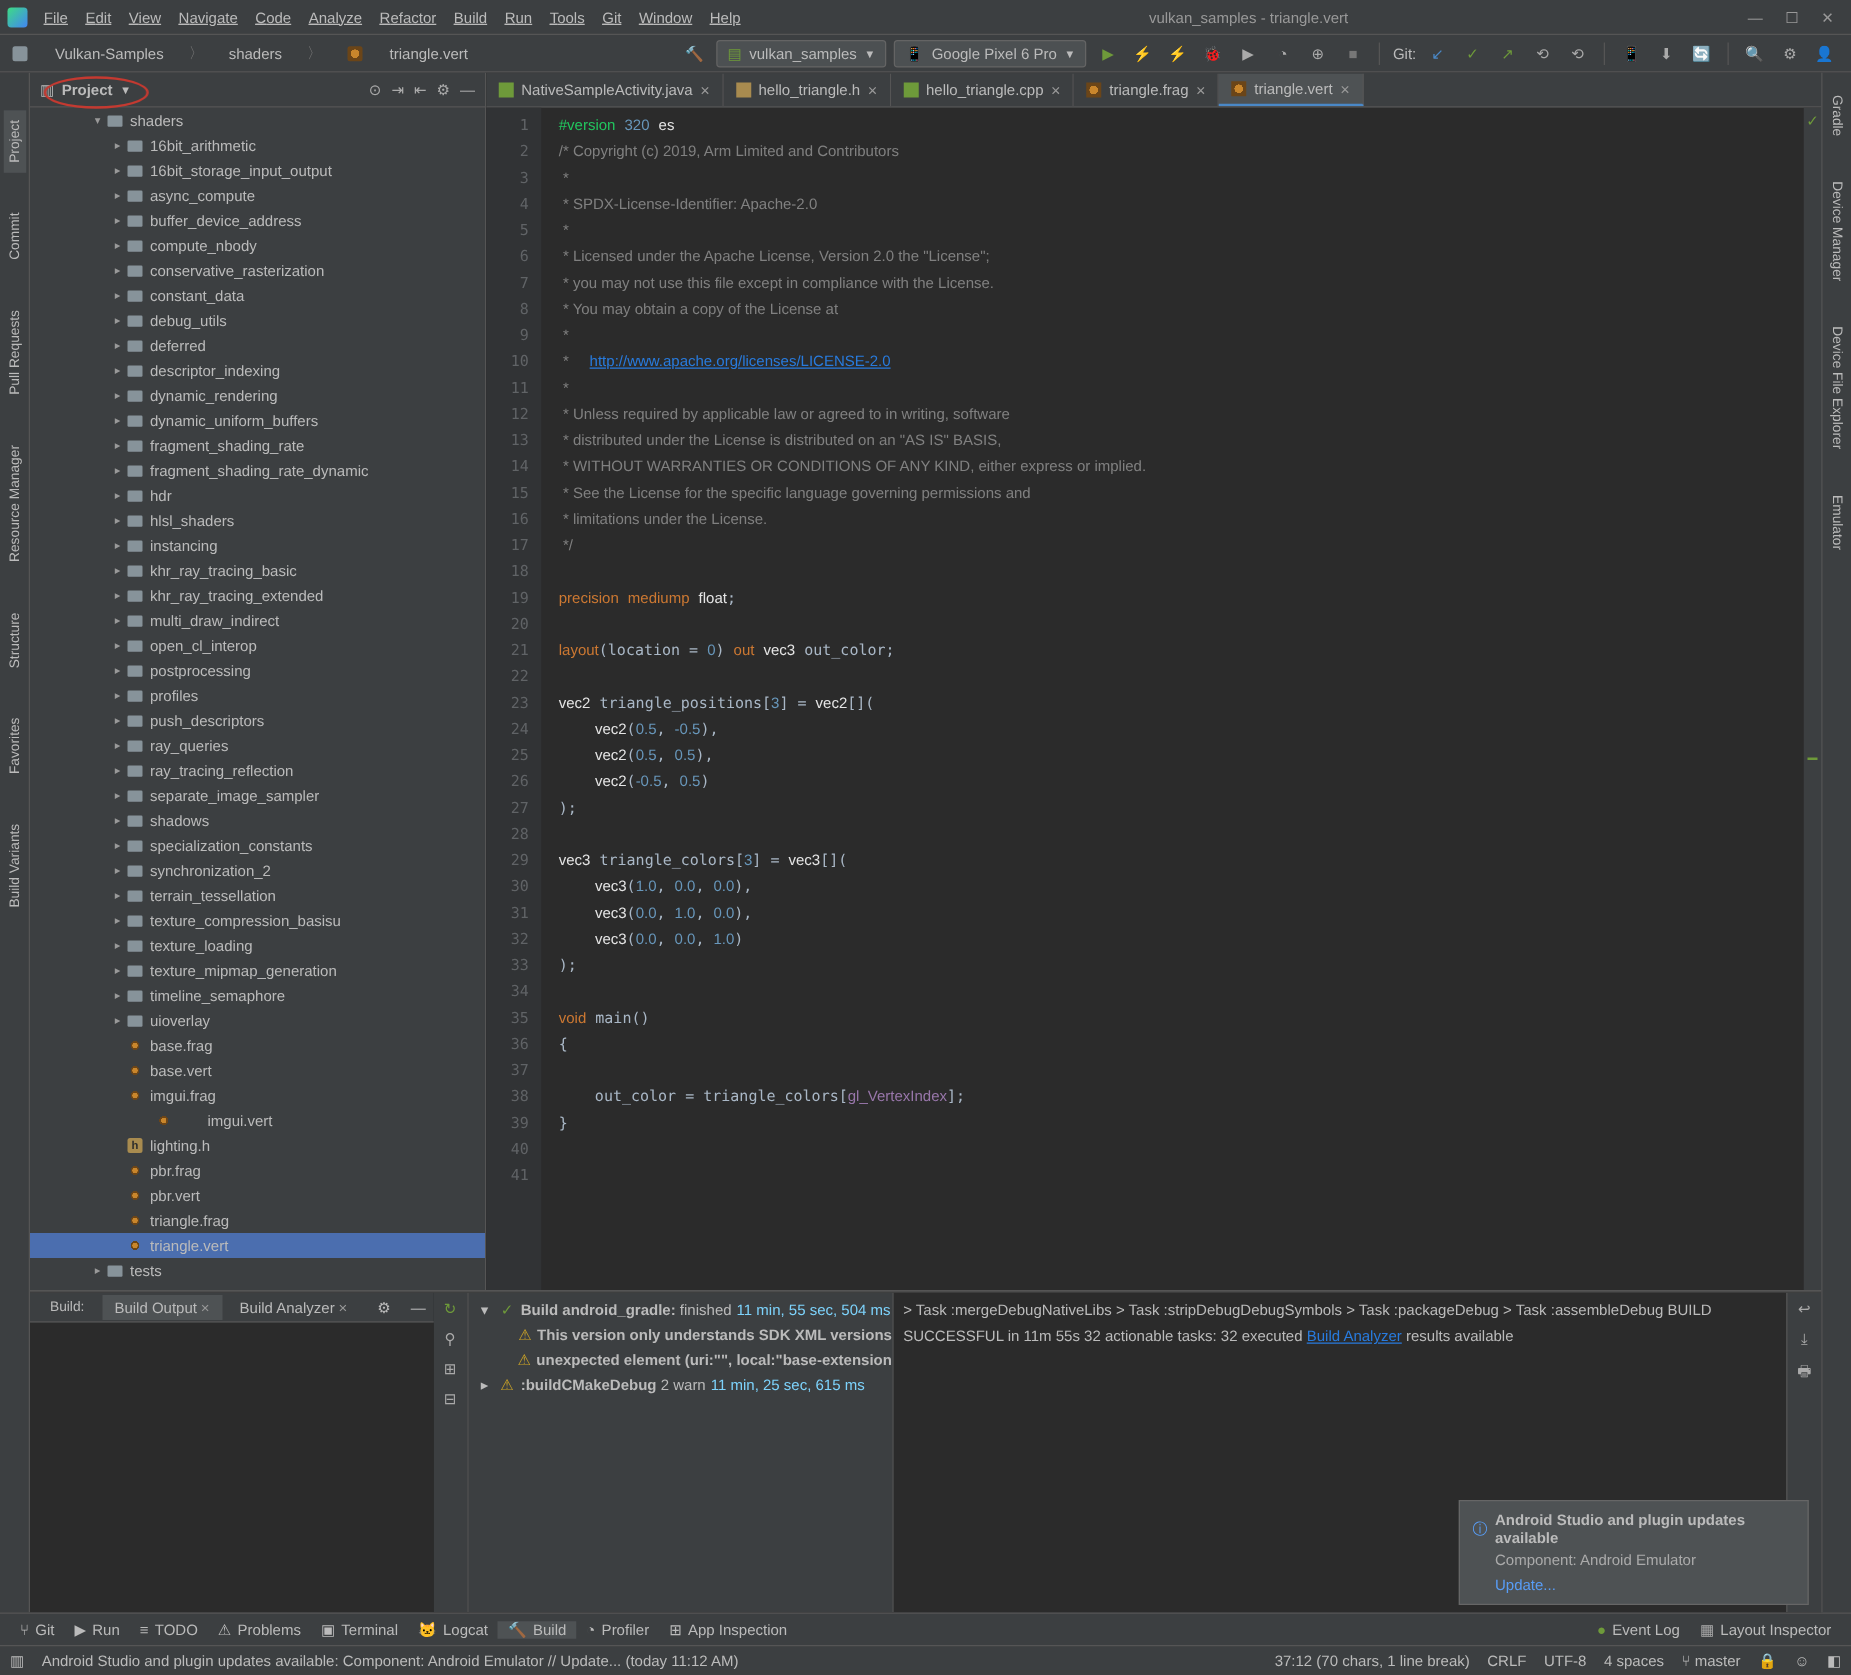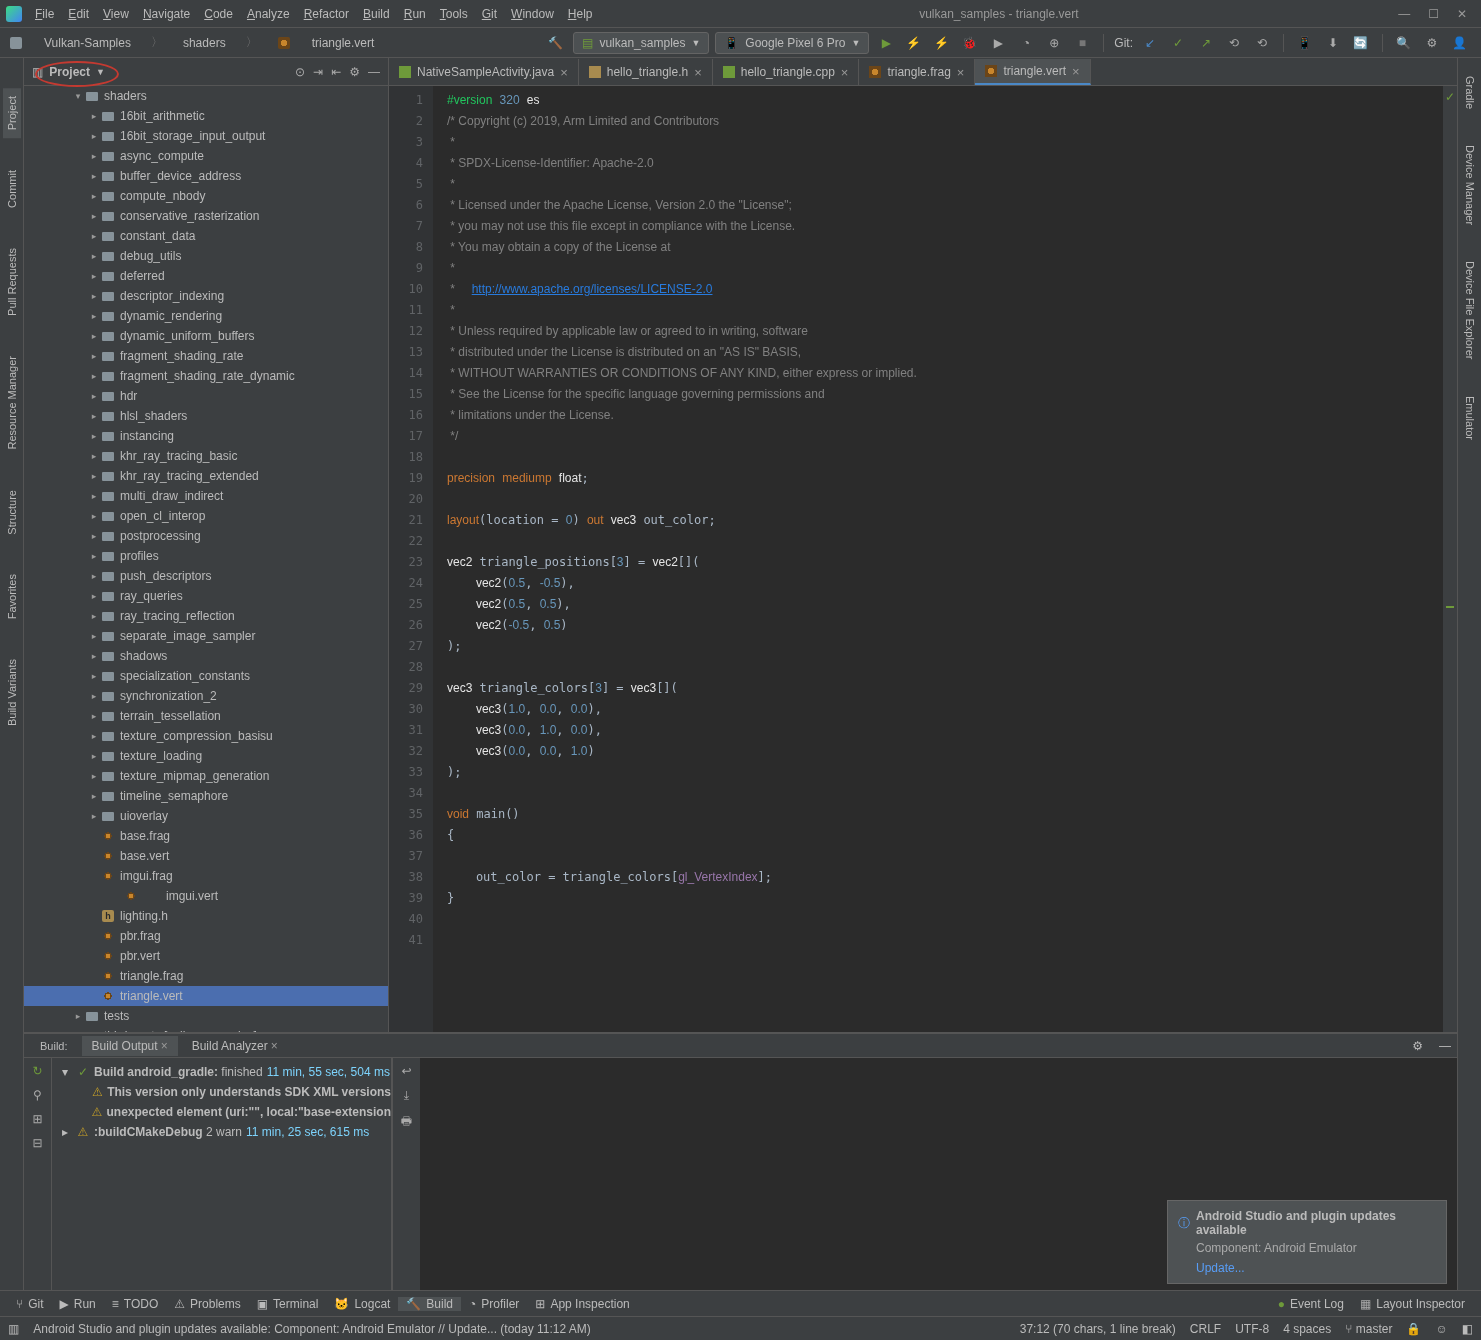--- a/index.html
+++ b/index.html
@@ -57,21 +57,21 @@
 .eg{position:absolute;right:0;top:0;width:14px;height:100%;background:#3c3f41}
 .eg .mk{position:absolute;left:3px;width:8px;height:2px}
 .c-pp{color:#22c55e}
 .c-kw{color:#cc7832}
 .c-cm{color:#808080}
 .c-num{color:#6897bb}
 .c-ty{color:#e5e5e5}
 .c-ty2{color:#9876aa}
 .c-link{color:#287bde;text-decoration:underline}
 .hlrow{background:#214283;display:inline-block;width:100%}
-.bottompanel{flex:1;display:flex;flex-direction:column;background:#2b2b2b;border-top:1px solid #555;overflow:hidden;position:relative}
+.bottompanel{flex:1;display:flex;flex-direction:row;background:#2b2b2b;border-top:1px solid #555;overflow:hidden;position:relative}
 .bptabs{height:24px;display:flex;align-items:center;border-bottom:1px solid #555;background:#3c3f41;padding-left:6px;gap:4px}
 .bptab{padding:3px 10px;cursor:pointer;font-size:11px}
 .bptab.act{background:#4e5254}
 .bpbody{flex:1;display:flex;overflow:hidden}
 .bpside{width:28px;background:#3c3f41;display:flex;flex-direction:column;align-items:center;padding-top:6px;gap:10px;border-right:1px solid #555}
 .bpside span{cursor:pointer;color:#aaa}
 .bpleft{width:340px;background:#3c3f41;overflow:hidden;border-right:1px solid #555;padding:4px 0;font-size:11px}
 .bpright{flex:1;background:#2b2b2b;padding:4px 8px;font-family:Consolas,monospace;font-size:12px;line-height:21px;color:#bbb;overflow:hidden}
 .bn{display:flex;align-items:center;height:20px;padding-left:4px;gap:4px;white-space:nowrap;overflow:hidden}
 .bn .bi{width:14px;text-align:center}
@@ -86,21 +86,21 @@
 .bottombar .bitem.act{background:#4e5254}
 .bottombar .spacer{flex:1}
 .statusbar{height:24px;display:flex;align-items:center;border-top:1px solid #555;background:#3c3f41;padding:0 8px;gap:14px;font-size:11px}
 .statusbar .spacer{flex:1}
 </style>
 </head>
 <body>
 
 <div class="menubar">
   <div class="logo"></div>
-  <div id="menu-items" style="display: flex;">
+  <div id="menu-items" style="display: flex; text-decoration: underline;">
       <span class="mi"><u>F</u>ile</span>
       <span class="mi"><u>E</u>dit</span>
       <span class="mi"><u>V</u>iew</span>
       <span class="mi"><u>N</u>avigate</span>
       <span class="mi"><u>C</u>ode</span>
       <span class="mi"><u>A</u>nalyze</span>
       <span class="mi"><u>R</u>efactor</span>
       <span class="mi"><u>B</u>uild</span>
       <span class="mi"><u>R</u>un</span>
       <span class="mi"><u>T</u>ools</span>
@@ -545,20 +545,28 @@
               <span class="bi warn">⚠</span>
               <span><b>unexpected element (uri:"", local:"base-extension</b></span>
             </div>
             <div class="bn" style="padding-left: 6px;">
               <span class="bi">▸</span>
               <span class="bi warn">⚠</span>
               <span><b>:buildCMakeDebug</b> 2 warn</span> 
               <span class="gray">11 min, 25 sec, 615 ms</span>
             </div>
           </div>
+        <div class="bpright"><span id="buildout">&gt; Task :mergeDebugNativeLibs
+&gt; Task :stripDebugDebugSymbols
+&gt; Task :packageDebug
+&gt; Task :assembleDebug
+
+BUILD SUCCESSFUL in 11m 55s
+32 actionable tasks: 32 executed
+</span><span class="c-link">Build Analyzer</span><span> results available</span></div>
         <div class="bpside" style="border-right:none;border-left:1px solid #555">
           <span>↩</span>
           <span>⤓</span>
           <span>🖶</span>
         </div>
       </div>
       <div class="toast">
         <div class="tl">
             <span style="color:#589df6">ⓘ</span>
             <b>Android Studio and plugin updates available</b>

